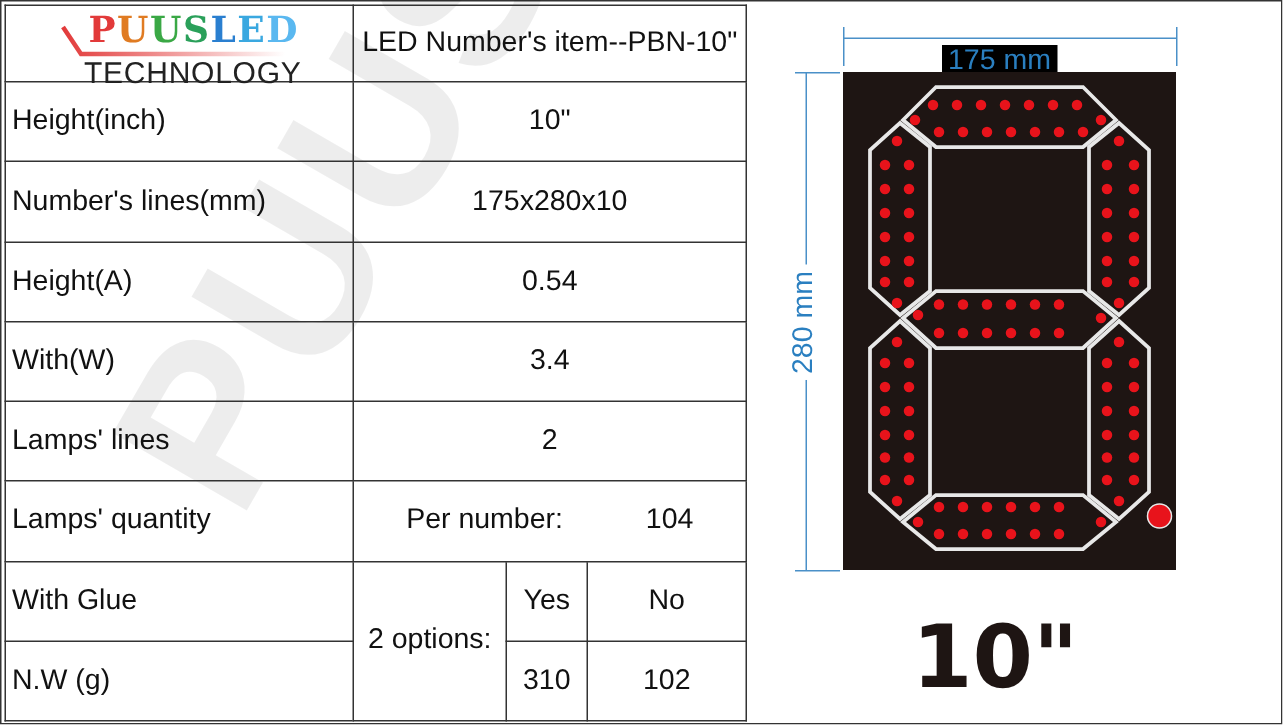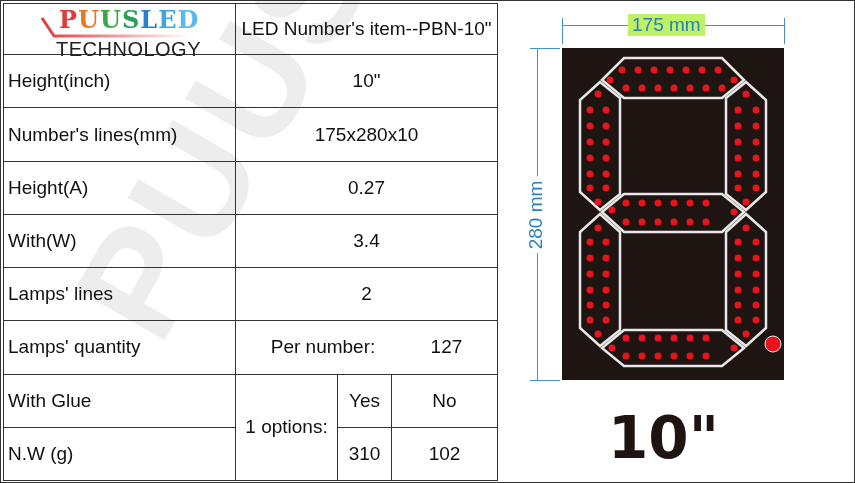--- a/index.html
+++ b/index.html
@@ -66,55 +66,55 @@
   <tr>
     <td>Height(inch)</td>
     <td colspan="3" class="c">10"</td>
   </tr>
   <tr>
     <td>Number's lines(mm)</td>
     <td colspan="3" class="c">175x280x10</td>
   </tr>
   <tr>
     <td>Height(A)</td>
-    <td colspan="3" class="c">0.27</td>
+    <td colspan="3" class="c">0.54</td>
   </tr>
   <tr>
     <td>With(W)</td>
     <td colspan="3" class="c">3.4</td>
   </tr>
   <tr>
     <td>Lamps' lines</td>
     <td colspan="3" class="c">2</td>
   </tr>
   <tr>
     <td>Lamps' quantity</td>
     <td colspan="3" class="c">
       <span style="margin-right:50px">Per number:</span>
-      <span>127</span>
+      <span>104</span>
     </td>
   </tr>
   <tr>
     <td>With Glue</td>
-    <td rowspan="2" class="c">1 options:</td>
+    <td rowspan="2" class="c">2 options:</td>
     <td class="c">Yes</td>
     <td class="c">No</td>
   </tr>
   <tr>
     <td>N.W (g)</td>
     <td class="c">310</td>
     <td class="c">102</td>
   </tr>
 </tbody>
   </table>
 
 <div class="dimline" style="left:562px;top:25px;width:222px;height:1px"></div>
 <div class="dimline" style="left:562px;top:18px;width:1px;height:26px"></div>
 <div class="dimline" style="left:784px;top:18px;width:1px;height:26px"></div>
-<div class="dim" style="left:628px;top:14px;background:#bef264;padding:0 4px">175 mm</div>
+<div class="dim" style="left:628px;top:30px;background:#000000;padding:0 4px">175 mm</div>
 
 <div class="dimline" style="left:537px;top:48px;width:1px;height:332px"></div>
 <div class="dimline" style="left:530px;top:48px;width:30px;height:1px"></div>
 <div class="dimline" style="left:530px;top:380px;width:30px;height:1px"></div>
 <div class="dim" style="left:498px;top:204px;transform:rotate(-90deg);background:#fff;padding:0 4px">280 mm</div>
 
 <div class="board">
   <svg width="222" height="332" viewBox="0 0 222 332">
     <g fill="none" stroke="#e8e8e8" stroke-width="2.5">
 

